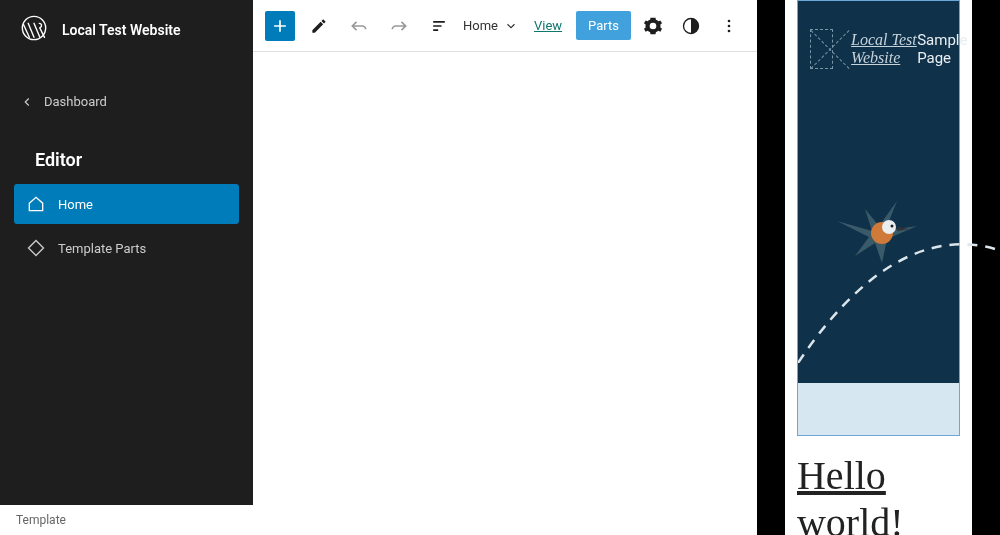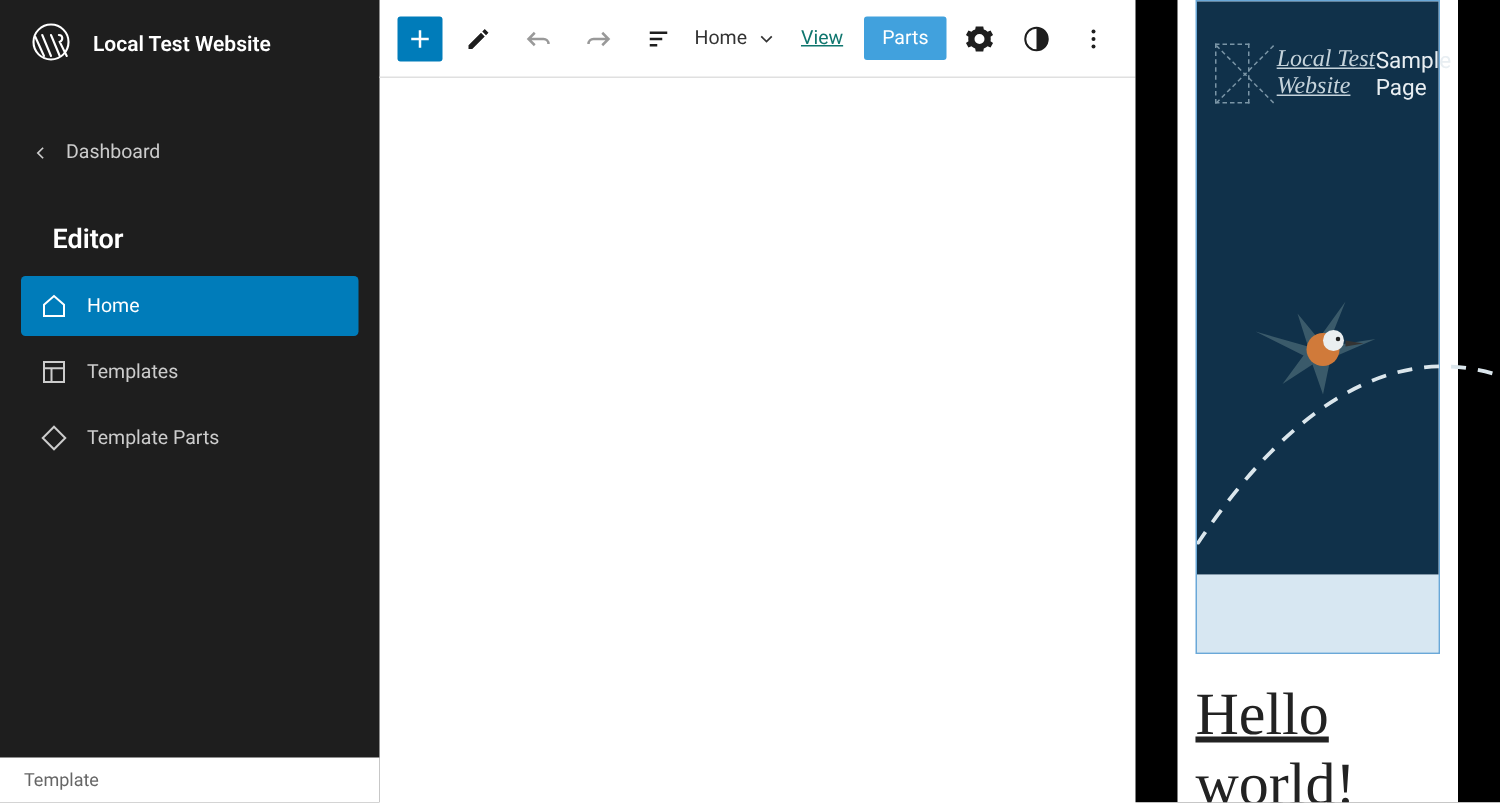--- a/index.html
+++ b/index.html
@@ -67,27 +67,20 @@
       </svg>
     <span>Dashboard</span>
   </a>
   <h2 class="editor-title">Editor</h2>
   <ul class="nav-list">
     <li class="nav-item active">
       <svg viewBox="0 0 24 24" fill="none" stroke="currentColor" stroke-width="1.6">
           <path d="M4 11 L12 4 L20 11 V20 H4 Z"></path>
         </svg>
       <span>Home</span>
-    </li>
-    <li class="nav-item">
-      <svg viewBox="0 0 24 24" fill="none" stroke="currentColor" stroke-width="1.6">
-          <rect x="4" y="4" width="16" height="16"></rect>
-          <path d="M4 9 H20 M10 9 V20"></path>
-        </svg>
-      <span>Templates</span>
     </li>
     <li class="nav-item">
       <svg viewBox="0 0 24 24" fill="none" stroke="currentColor" stroke-width="1.6">
           <path d="M12 3 L21 12 L12 21 L3 12 Z"></path>
         </svg>
       <span>Template Parts</span>
     </li>
   </ul>
   <div class="footer-tag">Template</div>
 </aside>

